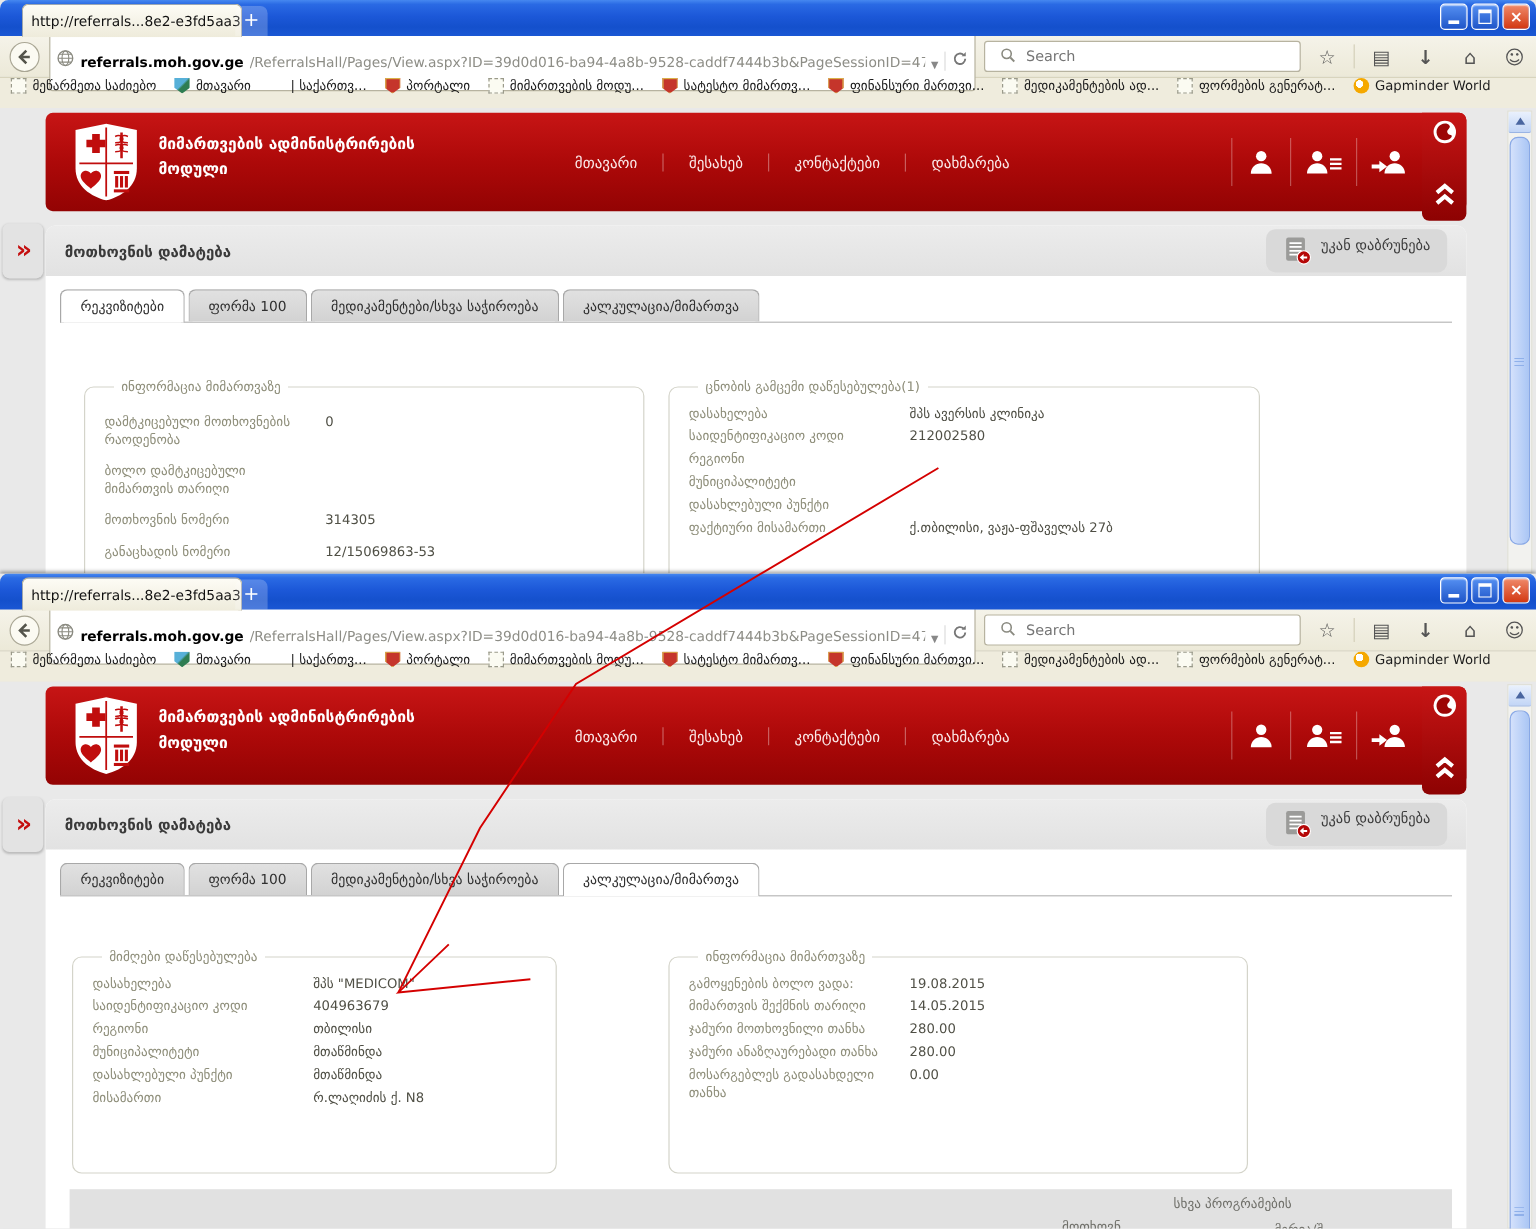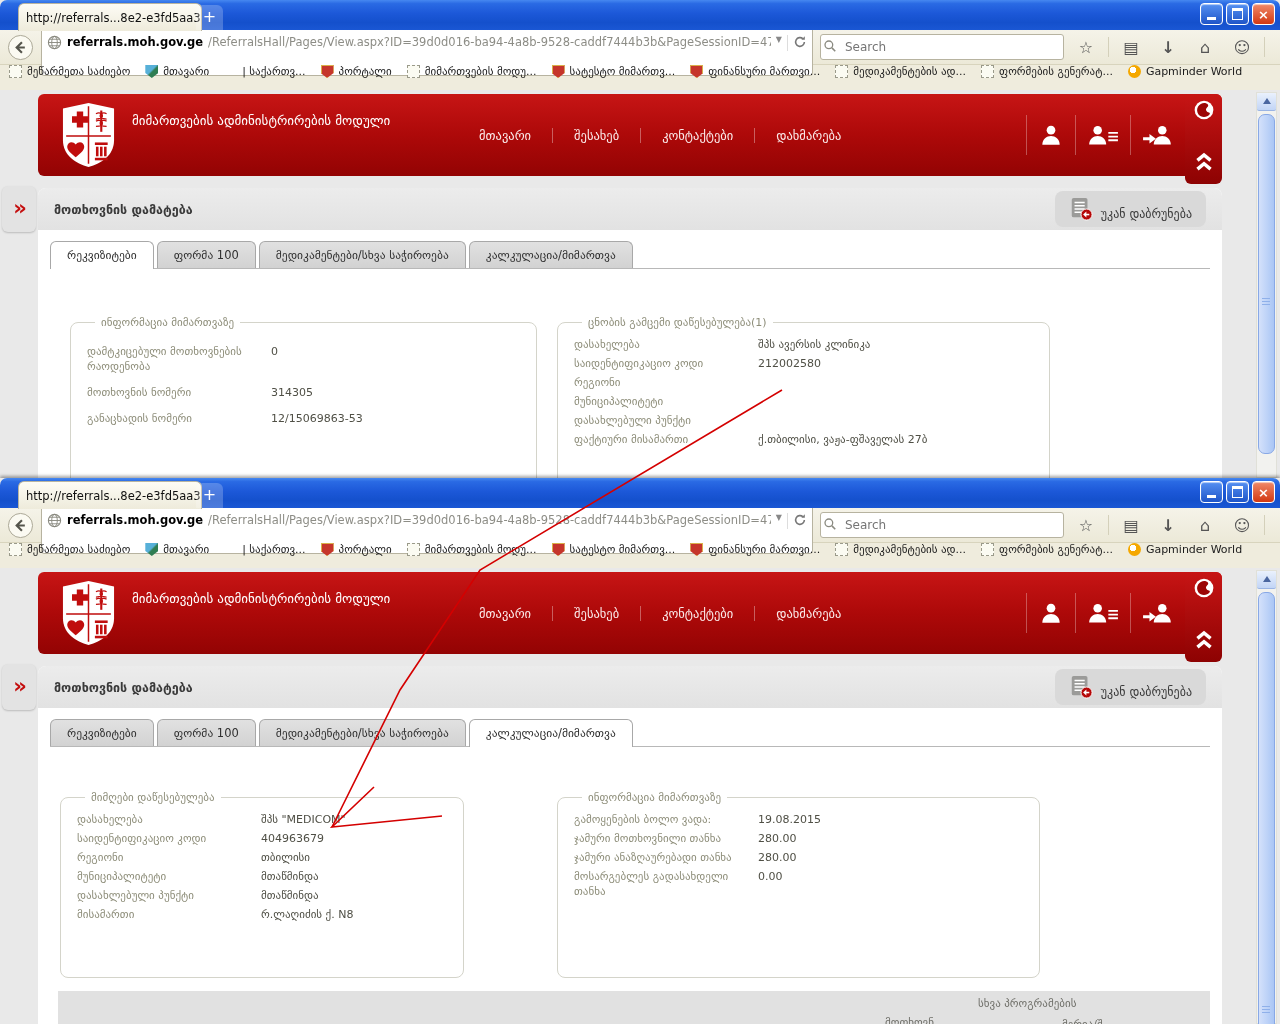--- a/index.html
+++ b/index.html
@@ -24,27 +24,27 @@
     box-shadow:inset 0 1px 1px rgba(255,255,255,.6)}
   .wbtn.min,.wbtn.rest{background:linear-gradient(180deg,#5590f2,#1f55c8)}
   .wbtn.close{background:linear-gradient(180deg,#f08a6a,#d23812)}
   .min i{display:block;width:9px;height:3px;background:#fff;margin-top:9px}
   .rest i{display:block;width:9px;height:8px;border:1px solid #fff;border-top-width:3px}
 
   .navbar{height:34px;background:linear-gradient(180deg,#f5f3e9,#ece9d8);
     border-bottom:1px solid #d8d4bd;display:flex;align-items:center;padding:0 7px;gap:7px}
   .backbtn{width:27px;height:27px;flex:none}
   .urlbar{flex:none;width:760px;height:24px;background:#fff;border:1px solid #b7b3a0;border-radius:3px;
-    display:flex;align-items:flex-start;gap:5px;padding:16px 5px;font-size:11.5px;overflow:hidden}
+    display:flex;align-items:flex-end;gap:5px;padding:16px 5px;font-size:11.5px;overflow:hidden}
   .url-domain{font-weight:bold;color:#000;white-space:nowrap}
   .url-path{color:#8d8d86;white-space:nowrap;overflow:hidden;flex:1}
   .url-drop{color:#888;font-size:8px;flex:none}
   .url-sep{width:1px;height:16px;background:#ddd;flex:none}
   .searchbox{flex:none;width:238px;height:24px;background:#fff;border:1px solid #b7b3a0;border-radius:3px;
-    display:flex;align-items:center;gap:6px;padding:0 2px}
+    display:flex;align-items:center;gap:6px;padding:0 12px}
   .searchbox input{border:none;outline:none;flex:1;min-width:0;background:transparent;
     font-family:inherit;font-size:12px;color:#333}
   .tbico{width:30px;text-align:center;font-size:16px;color:#555;flex:none}
   .tbsep{width:1px;height:20px;background:#d4d0ba;flex:none}
 
   .bmbar{height:26px;background:#efecdd;display:flex;align-items:flex-start;gap:15px;
     padding:0 9px;font-size:11px;color:#1c1c1c;white-space:nowrap;overflow:hidden}
   .bm{display:flex;align-items:center;gap:5px;flex:none}
   .bmicon{width:13px;height:13px;flex:none}
   .bmicon.dashed{border:1px dashed #9a9a8a;background:#fbfbf2;box-sizing:border-box}
@@ -52,40 +52,40 @@
     clip-path:polygon(0 0,100% 0,100% 62%,50% 100%,0 62%)}
   .bmicon.emblem{background:#c5352b;border:1px solid #d9b04a;box-sizing:border-box;
     clip-path:polygon(0 0,100% 0,100% 62%,50% 100%,0 62%)}
   .bmicon.gap{border-radius:50%;background:radial-gradient(circle at 38% 38%,#fff 0 27%,#f5a800 29%)}
 
   
   .page{position:absolute;top:90px;left:0;right:0;bottom:0;background:#e9e9e9}
   .site-header{position:absolute;left:38px;top:4px;width:1184px;height:82px;border-radius:6px;
     background:linear-gradient(180deg,#c71515 0%,#ad0909 50%,#930303 100%)}
   .logo{position:absolute;left:22px;top:8px;width:57px;height:66px}
-  .site-title{position:absolute;left:94px;top:17px;width:260px;color:#fff;font-weight:normal;
+  .site-title{position:absolute;left:94px;top:17px;width:260px;color:#fff;font-weight:bold;
     font-size:13px;line-height:1.6}
   .site-nav{position:absolute;left:420px;top:0;height:100%;display:flex;align-items:center}
   .snav{padding:0 21px;font-size:12.5px;color:#fbe9e9}
   .snav + .snav{border-left:1px solid rgba(255,255,255,.35)}
   .hdr-icons{position:absolute;left:988px;top:21px;height:40px;display:flex;align-items:center}
   .hicon{padding:0 11px;height:40px;display:flex;align-items:center;border-left:1px solid rgba(255,255,255,.3)}
   .hdr-tab{position:absolute;left:1147px;top:0;width:37px;height:90px;border-radius:0 6px 6px 6px;
     background:linear-gradient(180deg,#c71515,#8d0202);display:flex;flex-direction:column;
     align-items:center;justify-content:space-between;padding:5px 0 7px;box-sizing:border-box}
 
   .expander{position:absolute;left:2px;top:96px;width:34px;height:46px;background:#e3e3e3;
     border-radius:6px;box-shadow:0 1px 2px rgba(0,0,0,.2);display:flex;align-items:center;justify-content:center}
   .chevR{color:#c40f0f;font-weight:bold;font-size:21px;letter-spacing:-2px;margin-top:-3px}
 
   .panel{position:absolute;left:38px;top:98px;width:1184px;bottom:0;background:#fff;border-radius:8px 8px 0 0}
   .panel-hdr{height:42px;background:linear-gradient(180deg,#ececec,#e2e2e2);border-radius:8px 8px 0 0;
     display:flex;align-items:center;padding:0 16px}
   .panel-title{font-weight:bold;font-size:12.5px;color:#3a3a3a}
-  .backlink{margin-left:auto;display:flex;align-items:flex-end;gap:8px;font-size:12px;color:#3c3c3c;
+  .backlink{margin-left:auto;display:flex;align-items:flex-start;gap:8px;font-size:12px;color:#3c3c3c;
     background:#d9d9d9;border-radius:8px;padding:6px 14px}
   .ptabs{margin:11px 0 0 12px;width:1160px;display:flex;gap:3px;align-items:flex-end;
     border-bottom:1px solid #b8b8b8}
   .ptab{background:linear-gradient(180deg,#e1e1e1,#d2d2d2);border:1px solid #a8a8a8;border-bottom:none;
     border-radius:6px 6px 0 0;padding:6px 16px;font-size:11.5px;color:#303030;margin-bottom:0;position:relative}
   .ptab.active{background:#fff;margin-bottom:-1px;padding-bottom:7px}
 
   .fs{position:absolute;border:1px solid #d4d4ca;border-radius:8px;background:#fff;
     padding:4px 16px 10px;font-size:11px;box-sizing:border-box}
   .fs legend{color:#8e8e7a;padding:0 6px;margin-left:8px}
@@ -329,20 +329,24 @@
         </div>
       <fieldset class="fs fs-left">
         <legend>ინფორმაცია მიმართვაზე</legend>
         <div>
 
             <div class="frow">
               <span class="flabel">დამტკიცებული მოთხოვნების რაოდენობა</span>
               <span class="fvalue">0</span>
             </div>
 
+            <div class="frow">
+              <span class="flabel">ბოლო დამტკიცებული მიმართვის თარიღი</span>
+              <span class="fvalue"></span>
+            </div>
 
             <div class="frow">
               <span class="flabel">მოთხოვნის ნომერი</span>
               <span class="fvalue">314305</span>
             </div>
 
             <div class="frow">
               <span class="flabel">განაცხადის ნომერი</span>
               <span class="fvalue">12/15069863-53</span>
             </div>
@@ -632,20 +636,24 @@
       </fieldset>
       <fieldset class="fs fs-right">
         <legend>ინფორმაცია მიმართვაზე</legend>
         <div>
 
             <div class="frow">
               <span class="flabel">გამოყენების ბოლო ვადა:</span>
               <span class="fvalue">19.08.2015</span>
             </div>
 
+            <div class="frow">
+              <span class="flabel">მიმართვის შექმნის თარიღი</span>
+              <span class="fvalue">14.05.2015</span>
+            </div>
 
             <div class="frow">
               <span class="flabel">ჯამური მოთხოვნილი თანხა</span>
               <span class="fvalue">280.00</span>
             </div>
 
             <div class="frow">
               <span class="flabel">ჯამური ანაზღაურებადი თანხა</span>
               <span class="fvalue">280.00</span>
             </div>

